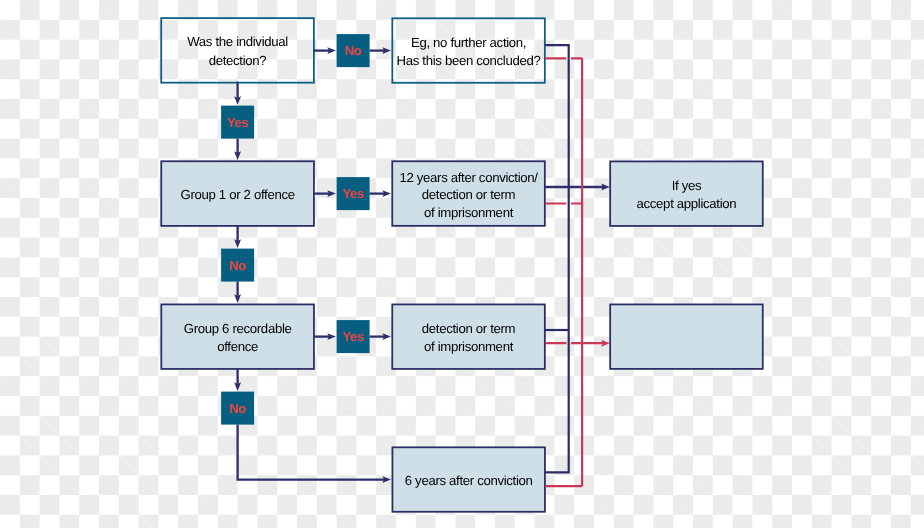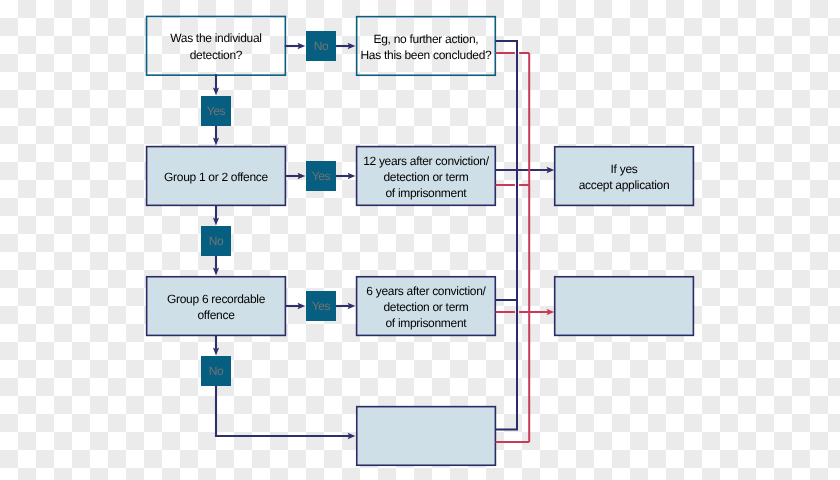--- a/index.html
+++ b/index.html
@@ -13,21 +13,21 @@
     background-image:
       linear-gradient(45deg,#ebebeb 25%,transparent 25%,transparent 75%,#ebebeb 75%),
       linear-gradient(45deg,#ebebeb 25%,transparent 25%,transparent 75%,#ebebeb 75%);
     background-size:36px 36px;
     background-position:0 0,18px 18px;
   }
   #stage{position:relative;width:821px;height:480px;transform:translateZ(0);}
   .node{position:absolute;box-sizing:border-box;display:flex;align-items:center;justify-content:center;text-align:center;}
   .teal-outline{color:#000;}
   .blue-fill{color:#000;}
-  .chip{color:#737373;font-weight:normal;}
+  .chip{color:#ef4444;font-weight:bold;}
   svg.shapes{position:absolute;left:0;top:0;width:840px;height:480px;}
   .node .label{line-height:16.1px;font-size:12px;letter-spacing:-0.3px;position:relative;top:0.8px;}
   .chip .label{font-size:12px;line-height:13px;letter-spacing:-0.4px;position:relative;top:0.5px;}
   svg.wires{position:absolute;left:0;top:0;width:840px;height:480px;overflow:visible;}
 </style>
 </head>
 <body>
 
 <div id="stage">
 
@@ -159,25 +159,29 @@
       <div>offence</div>
     </div>
   </div>
 
   <div class="node chip" style="left:306px;top:291px;width:30px;height:30px">
     <div class="label">Yes</div>
   </div>
 
   <div class="node blue-fill" style="left:356.6px;top:276.75px;width:138.7px;height:58.65px">
     <div class="label">
-      <div>6 years after conviction/</div>
       <div>detection or term</div>
       <div>of imprisonment</div>
     </div>
   </div>
 
 
   <div class="node chip" style="left:201px;top:356px;width:30px;height:30px">
     <div class="label">No</div>
   </div>
 
+  <div class="node blue-fill" style="left:356.75px;top:406.65px;width:138.65px;height:58.6px">
+    <div class="label">
+      <div>6 years after conviction</div>
+    </div>
+  </div>
 
 </div>
 
 </body></html>

